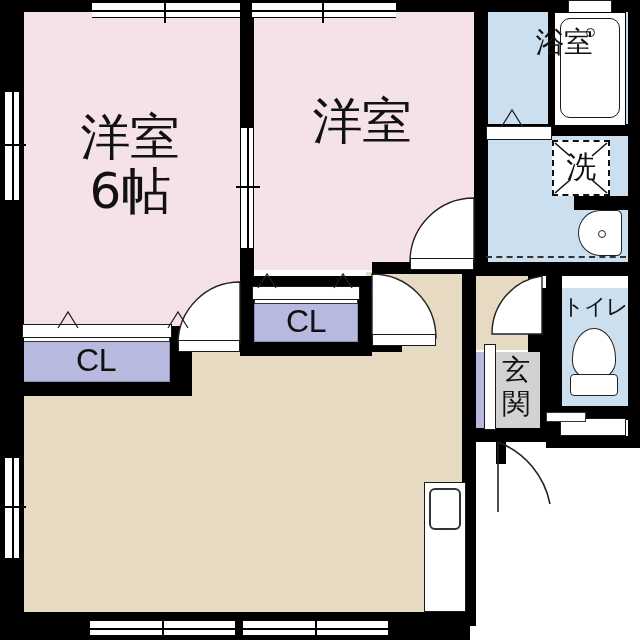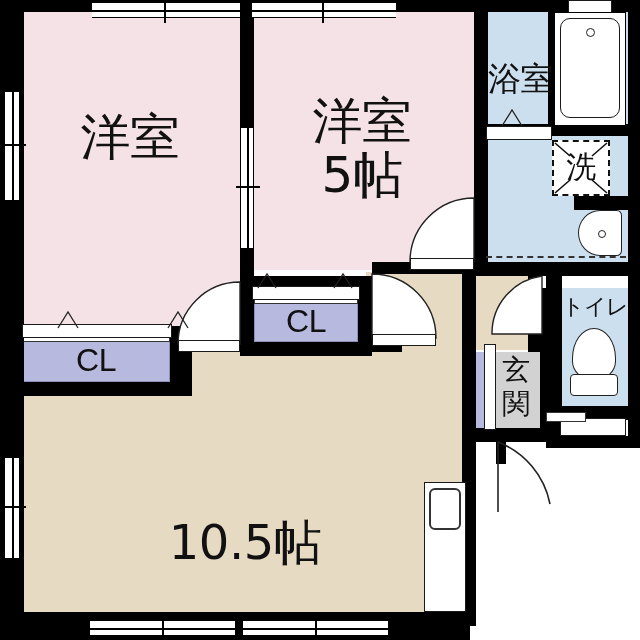--- a/index.html
+++ b/index.html
@@ -194,27 +194,26 @@
       <path d="M 80 18 L 89 4 L 98 18" fill="none" stroke="#222" stroke-width="1.3"></path>
     </svg>
   </div>
   <div class="abs" style="left:498px;top:108px;width:40px;height:20px;">
     <svg width="40" height="20">
       <path d="M 4 18 L 14 2 L 24 18" fill="none" stroke="#222" stroke-width="1.3"></path>
     </svg>
   </div>
 
   <div class="label lbl-jp" style="left:30px;top:112px;width:200px;font-size:50px;">洋室</div>
+  <div class="label lbl-jp" style="left:30px;top:166px;width:200px;font-size:50px;">6帖</div>
 
   <div class="label lbl-jp" style="left:262px;top:96px;width:200px;font-size:50px;">洋室</div>
-  <div class="label lbl-jp" style="left:262px;top:150px;width:200px;font-size:50px;">5帖</div>
-
-  <div class="label lbl-jp" style="left:120px;top:518px;width:250px;font-size:48px;">10.5帖</div>
-
-  <div class="label lbl-jp" style="left:488px;top:62px;width:62px;font-size:33px;">浴室</div>
+
+
+  <div class="label lbl-jp" style="left:488px;top:28px;width:62px;font-size:29px;padding-left:45px;">浴室</div>
 
   <div class="label lbl-jp" style="left:560px;top:152px;width:42px;font-size:30px;">洗</div>
 
   <div class="label lbl-jp" style="left:560px;top:296px;width:70px;font-size:22px;">トイレ</div>
 
   <div class="label lbl-jp" style="left:494px;top:356px;width:44px;font-size:28px;">玄</div>
   <div class="label lbl-jp" style="left:494px;top:390px;width:44px;font-size:28px;">関</div>
 
   <div class="label" style="left:22px;top:344px;width:148px;font-size:32px;">CL</div>
   <div class="label" style="left:254px;top:305px;width:104px;font-size:32px;">CL</div>

